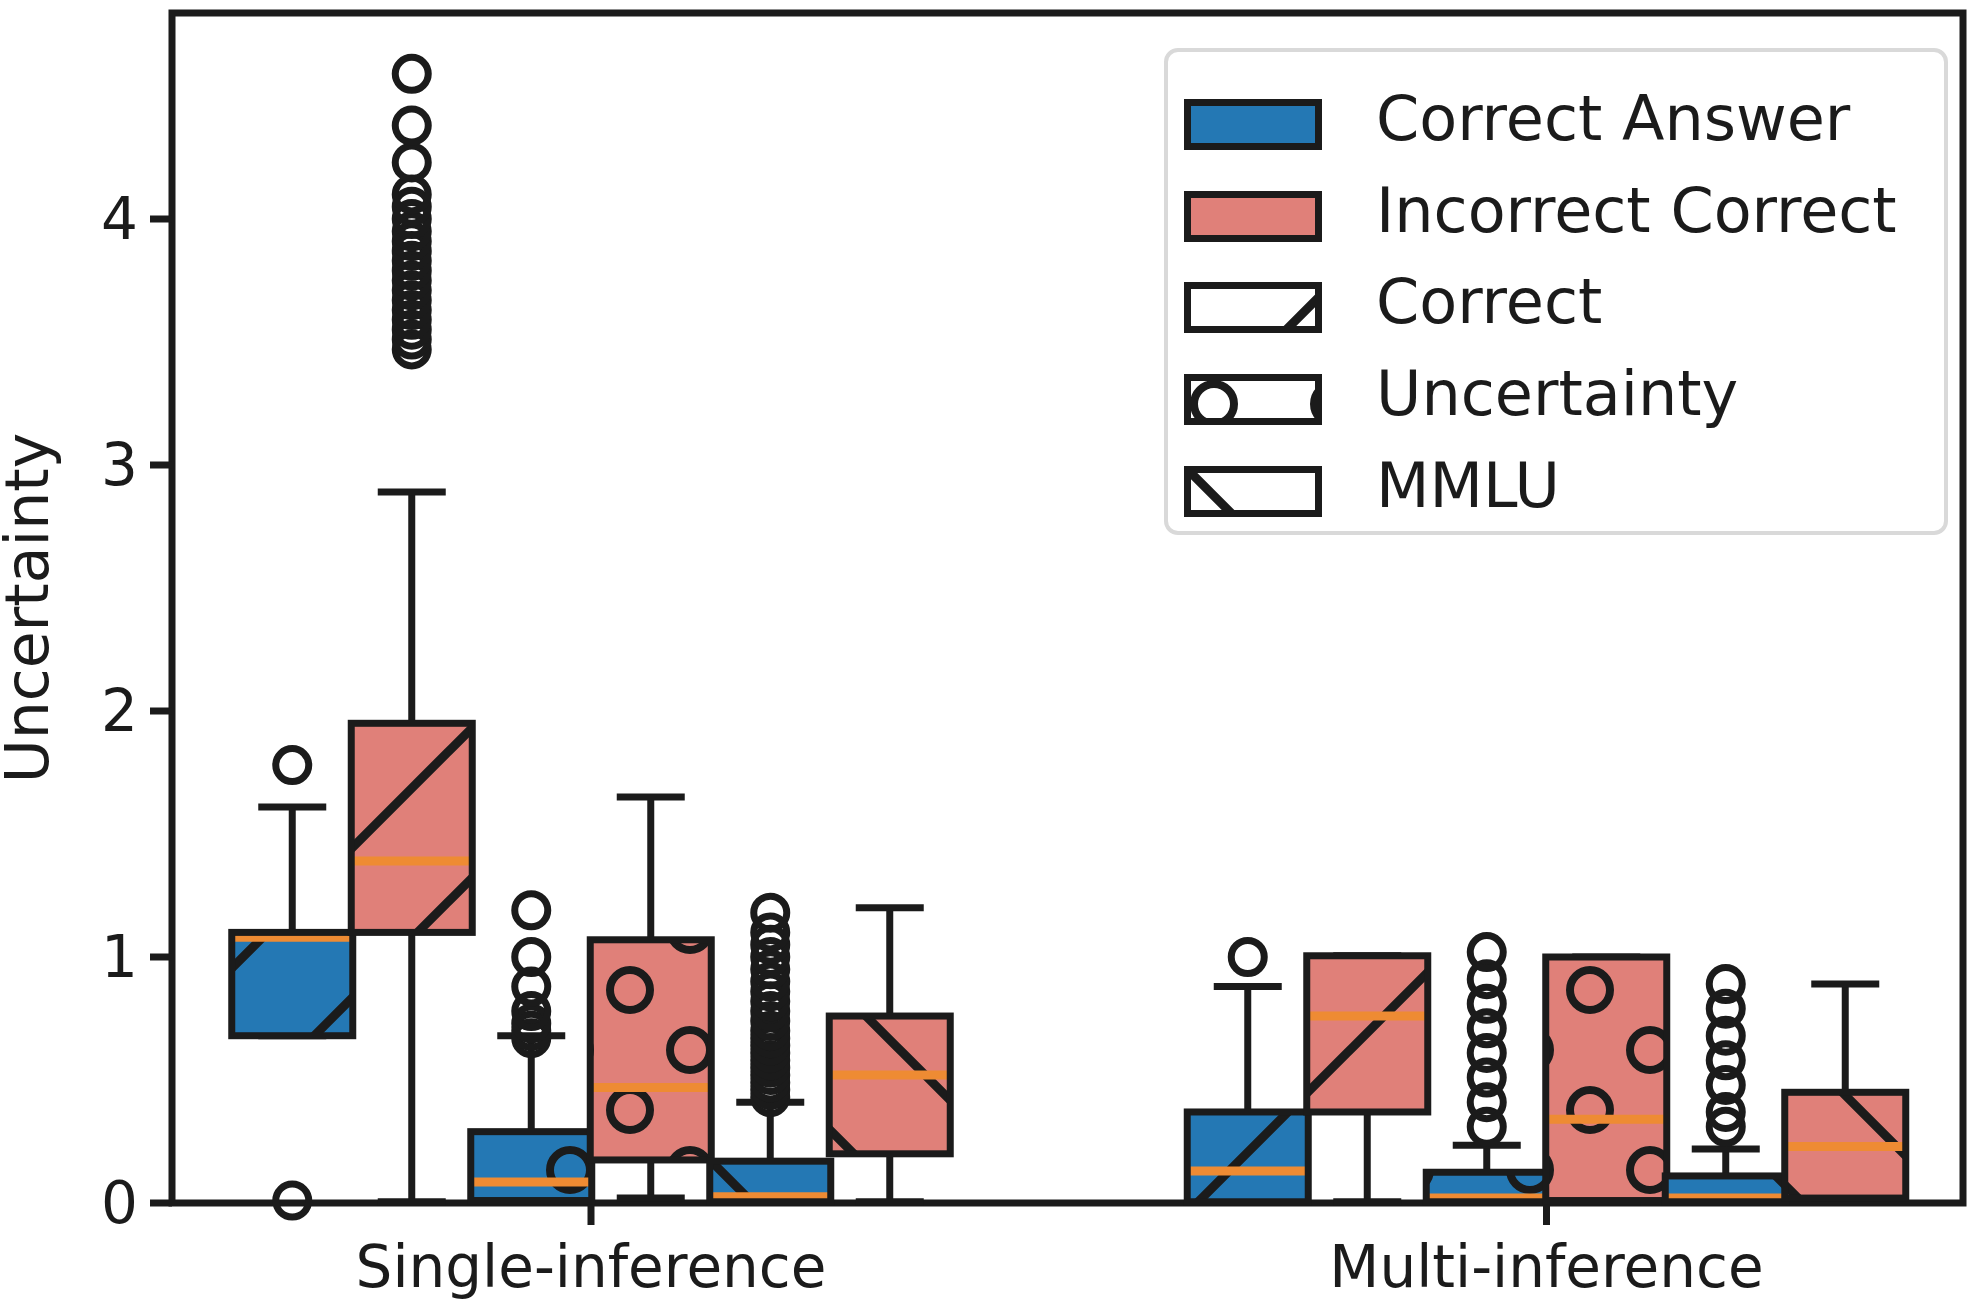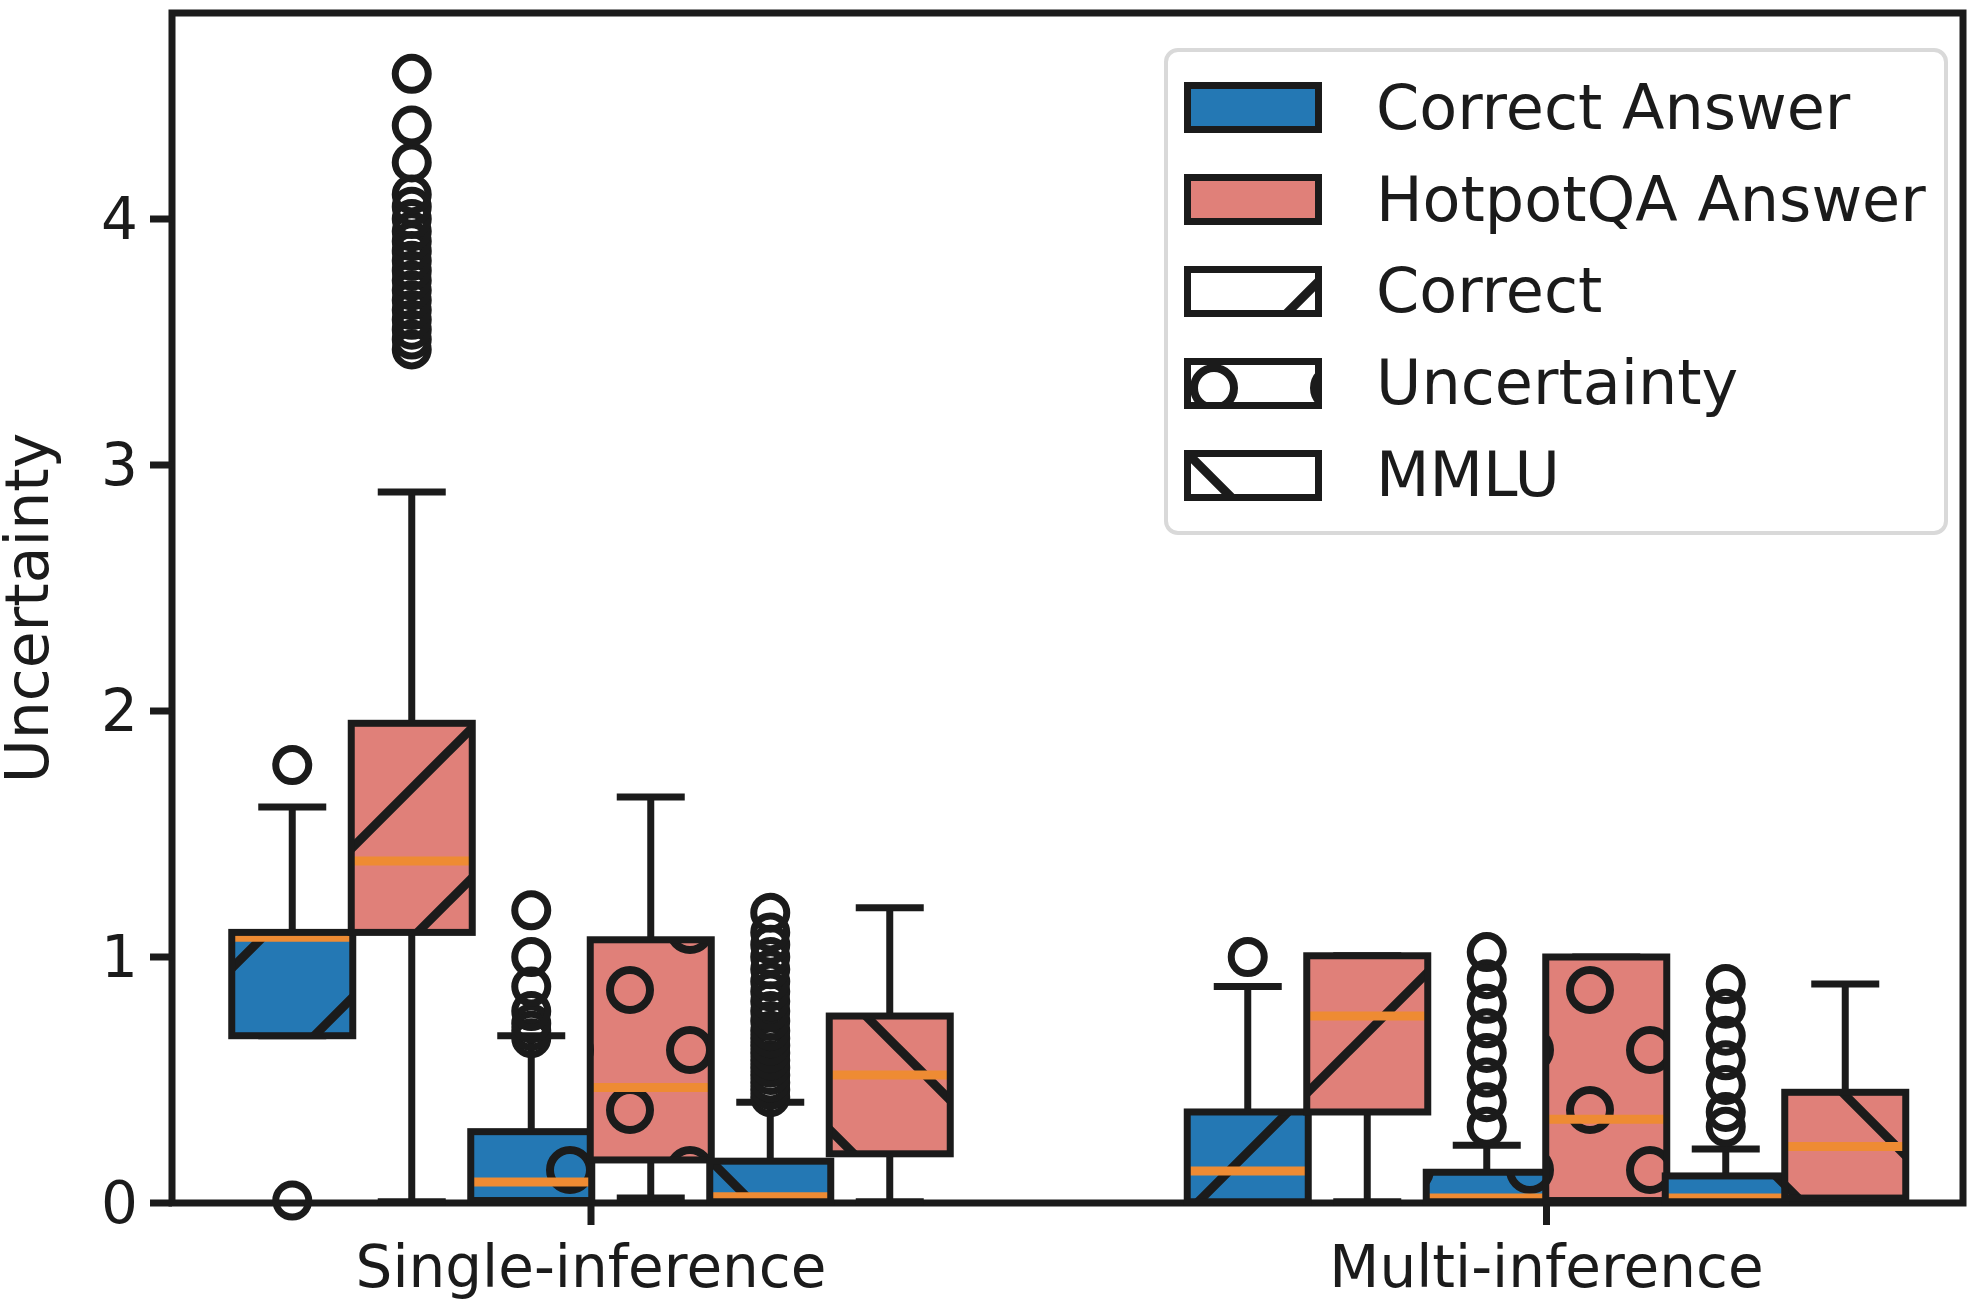--- a/index.html
+++ b/index.html
@@ -3,21 +3,21 @@
 <meta charset="utf-8">
 <style>
   html,body{margin:0;padding:0;background:#ffffff;}
   #fig{position:relative;width:1984px;height:1316px;background:#ffffff;overflow:hidden;
        font-family:"DejaVu Sans", sans-serif;}
   #plot{position:absolute;left:0;top:0;}
   .legend{position:absolute;left:1164px;top:48px;width:784px;height:487px;
           background:#ffffff;border:4px solid #d9d9d9;border-radius:14px;
           box-sizing:border-box;display:flex;flex-direction:column;justify-content:space-around;
           padding:10px 0 10px 16px;}
-  .legend-row{display:flex;align-items:center;gap:54px;height:84px;}
+  .legend-row{display:flex;align-items:flex-end;gap:54px;height:84px;}
   .legend-row svg{flex:0 0 auto;display:block;}
   .legend-label{font-size:62px;color:#1b1b1b;line-height:1;white-space:nowrap;}
 </style>
 </head>
 <body>
 
 <div id="fig">
 
   <svg id="plot" width="1984" height="1316" viewBox="0 0 1984 1316">
     <defs>
@@ -216,21 +216,21 @@
     <div class="legend-row">
       <svg width="138" height="51">
         <rect class="sw-rect" x="3.5" y="3.5" width="131" height="44" stroke="#1b1b1b" stroke-width="7" fill="#2478b4"></rect>
       </svg>
       <span class="legend-label">Correct Answer</span>
     </div>
     <div class="legend-row">
       <svg width="138" height="51">
         <rect class="sw-rect" x="3.5" y="3.5" width="131" height="44" stroke="#1b1b1b" stroke-width="7" fill="#e08079"></rect>
       </svg>
-      <span class="legend-label">HotpotQA Answer</span>
+      <span class="legend-label">Incorrect Correct</span>
     </div>
     <div class="legend-row">
       <svg width="138" height="51">
         <rect class="sw-rect" x="3.5" y="3.5" width="131" height="44" stroke="#1b1b1b" stroke-width="7" fill="url(#hatch-slash)"></rect>
       </svg>
       <span class="legend-label">Correct</span>
     </div>
     <div class="legend-row">
       <svg width="138" height="51">
         <rect class="sw-rect" x="3.5" y="3.5" width="131" height="44" stroke="#1b1b1b" stroke-width="7" fill="url(#hatch-o)"></rect>

